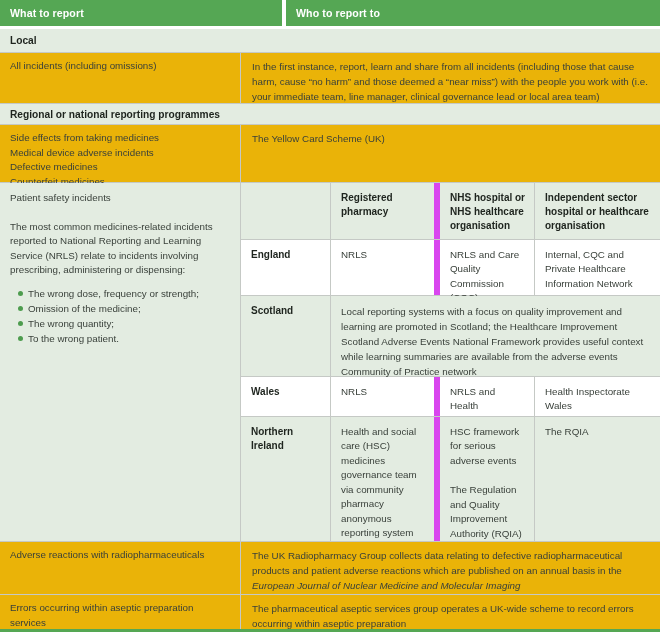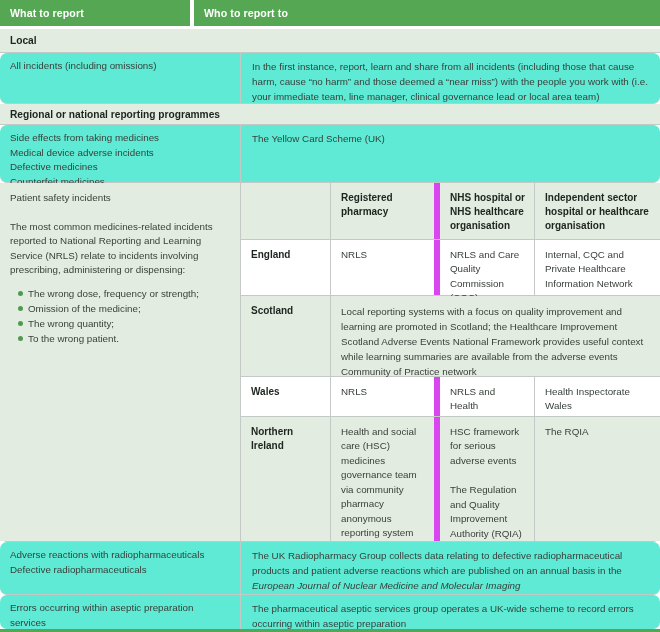--- a/index.html
+++ b/index.html
@@ -8,31 +8,31 @@
     width:660px;height:632px;
     font-family:"Liberation Sans", sans-serif;
     font-size:9.8px;color:#39403a;
     background:#fff;position:relative;overflow:hidden;
     border-bottom:3px solid #55a754;
   }
   
   .hdr-row{display:flex;height:26px;}
   .hdr-cell{background:#55a754;color:#fff;font-weight:bold;font-size:10.6px;
     padding:7px 0 0 10px;letter-spacing:.1px;}
-  .hdr-cell.left{width:190px;}
+  .hdr-cell.left{width:282px;}
   .hdr-gap{width:4px;background:#fff;}
   .hdr-cell.right{flex:1;}
   .white-gap{height:3px;background:#fff;}
   
   .section-row{background:#e3ece1;font-weight:bold;color:#1e241e;font-size:10.2px;
     padding-left:10px;border-bottom:1px solid #c5c9c5;display:flex;align-items:center;}
   .section-row.local{height:24px;}
   .section-row.regional{height:21px;}
   
-  .row{display:flex;border-bottom:1px solid #c5c9c5;background:#5eead4;border-radius:7px;}
+  .row{display:flex;border-bottom:1px solid #c5c9c5;background:#eab308;}
   .cell-left{width:241px;border-right:1px solid #c5c9c5;padding:6px 14px 0 10px;line-height:14.5px;}
   .cell-right{flex:1;padding:6px 12px 0 11px;line-height:15px;}
   .row.all-incidents{height:51px;}
   .row.side-effects{height:58px;}
   .row.radiopharma{height:53px;}
   .row.aseptic{height:34px;border-bottom:none;}
   .line{margin:0 0 0 0;}
   .em{font-style:italic;}
   
   .row.patient{height:359px;}
@@ -148,21 +148,20 @@
           <div class="p2">The Regulation and Quality Improvement Authority (RQIA)</div>
         </div>
         <div class="ncell c3">The RQIA</div>
       </div>
     </div>
   </div>
 
   <div class="row radiopharma">
     <div class="cell-left">
       <div class="line">Adverse reactions with radiopharmaceuticals</div>
-      <div class="line">Defective radiopharmaceuticals</div>
     </div>
     <div class="cell-right"><span>The UK Radiopharmacy Group collects data relating to defective radiopharmaceutical products and patient adverse reactions which are published on an annual basis in the </span><span class="em">European Journal of Nuclear Medicine and Molecular Imaging</span></div>
   </div>
 
   <div class="row aseptic">
     <div class="cell-left">Errors occurring within aseptic preparation services</div>
     <div class="cell-right">The pharmaceutical aseptic services group operates a UK-wide scheme to record errors occurring within aseptic preparation</div>
   </div>
 
 </div>

